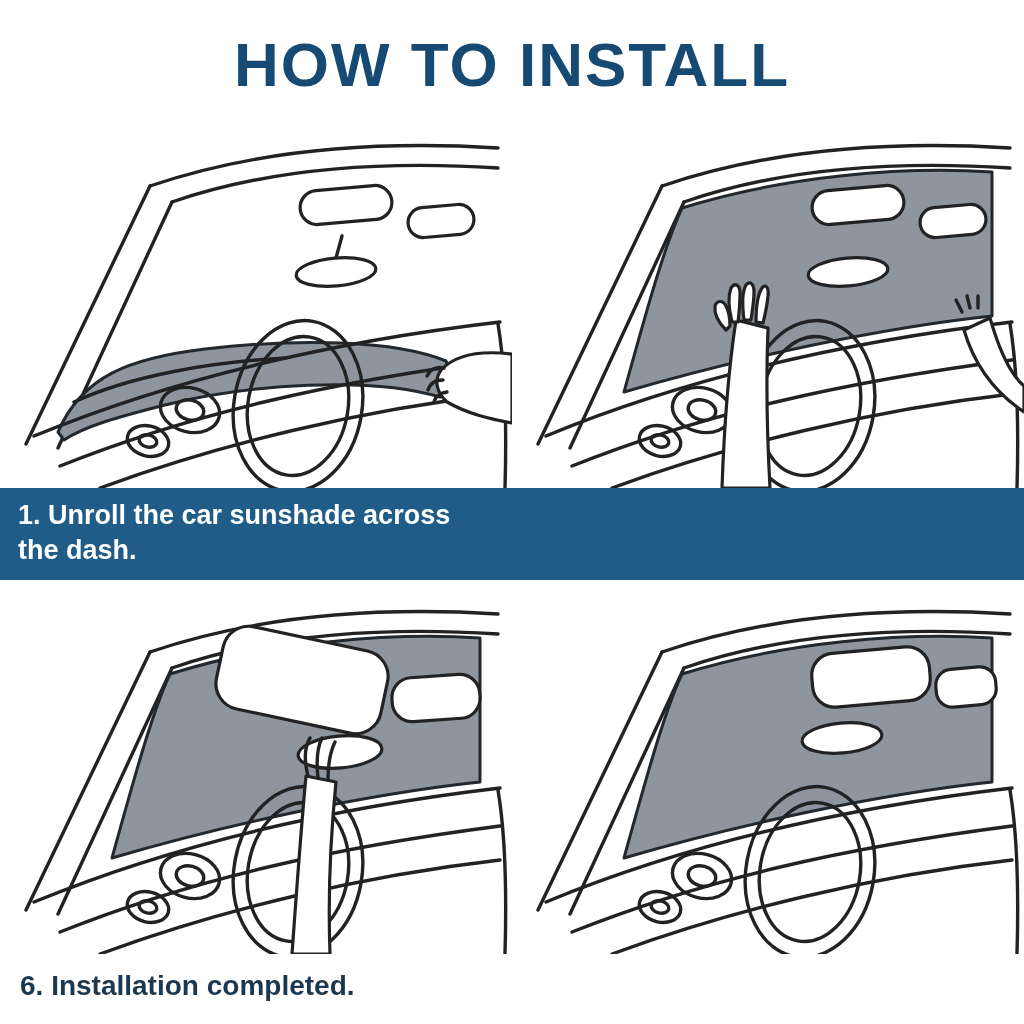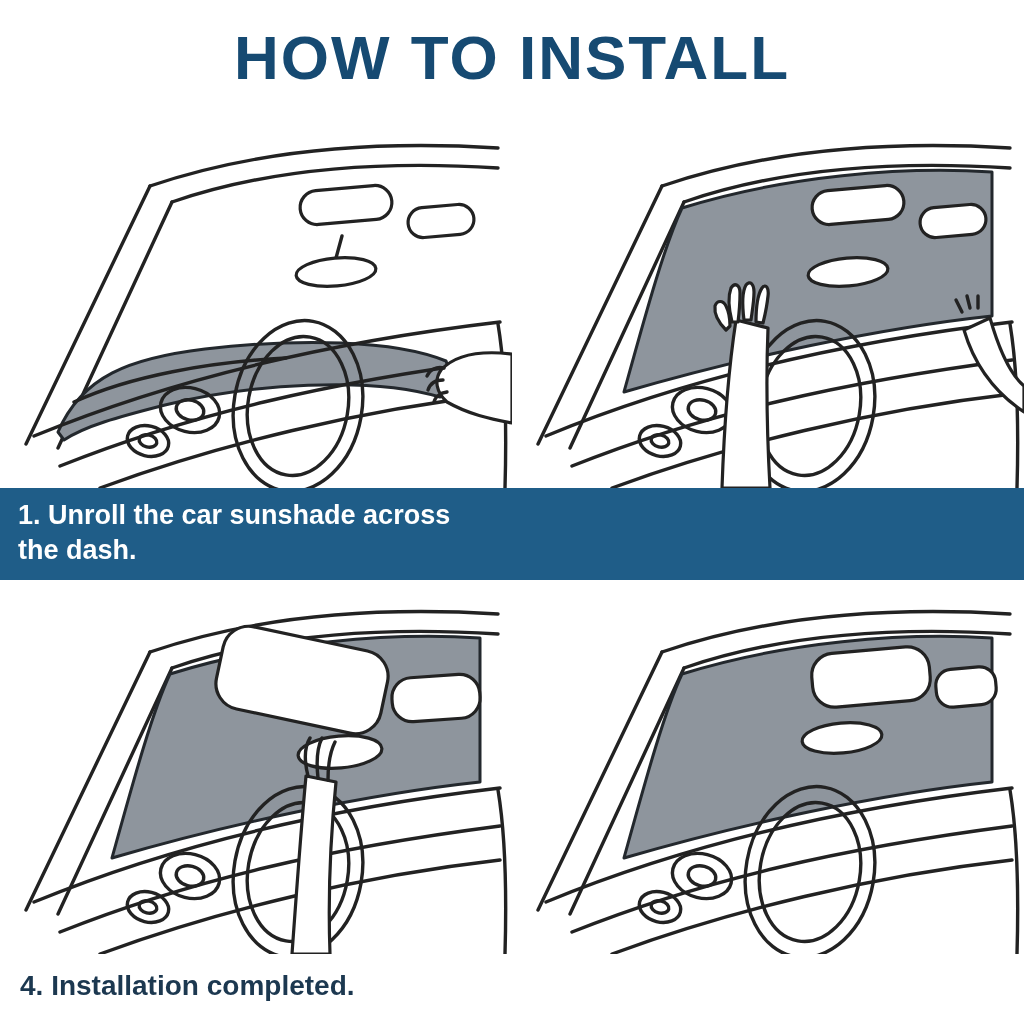--- a/index.html
+++ b/index.html
@@ -1,21 +1,21 @@
 <!DOCTYPE html>
 <html><head>
 <meta charset="utf-8">
 <style>
   html,body{margin:0;padding:0;background:#ffffff;}
   .page{
     width:1024px;height:1024px;background:#ffffff;overflow:hidden;
     font-family:"Liberation Sans", sans-serif;position:relative;
   }
   .title{
-    margin:0;height:114px;box-sizing:border-box;padding-top:22px;
+    margin:0;height:114px;box-sizing:border-box;padding-top:29px;
     text-align:center;font-size:62px;font-weight:800;letter-spacing:2px;
     color:#164a72;
   }
   .panels-row{display:flex;height:374px;}
   .panel{margin:0;width:512px;height:374px;}
   .panel svg{display:block;width:512px;height:374px;}
   .caption-banner{
     height:92px;background:#1f5d88;display:flex;box-sizing:border-box;
   }
   .caption-banner p{
@@ -228,16 +228,16 @@
           <g transform="rotate(14 148 327)">
             <ellipse class="ln" cx="148" cy="327" rx="21" ry="15"></ellipse>
             <ellipse class="ln" cx="148" cy="327" rx="9" ry="6"></ellipse>
           </g>
         </g>
       </svg>
     </figure>
   </div>
 
   <div class="bottom-captions">
-    <p>4. Installation completed.</p>
+    <p>6. Installation completed.</p>
   </div>
 
 </div>
 
 </body></html>

